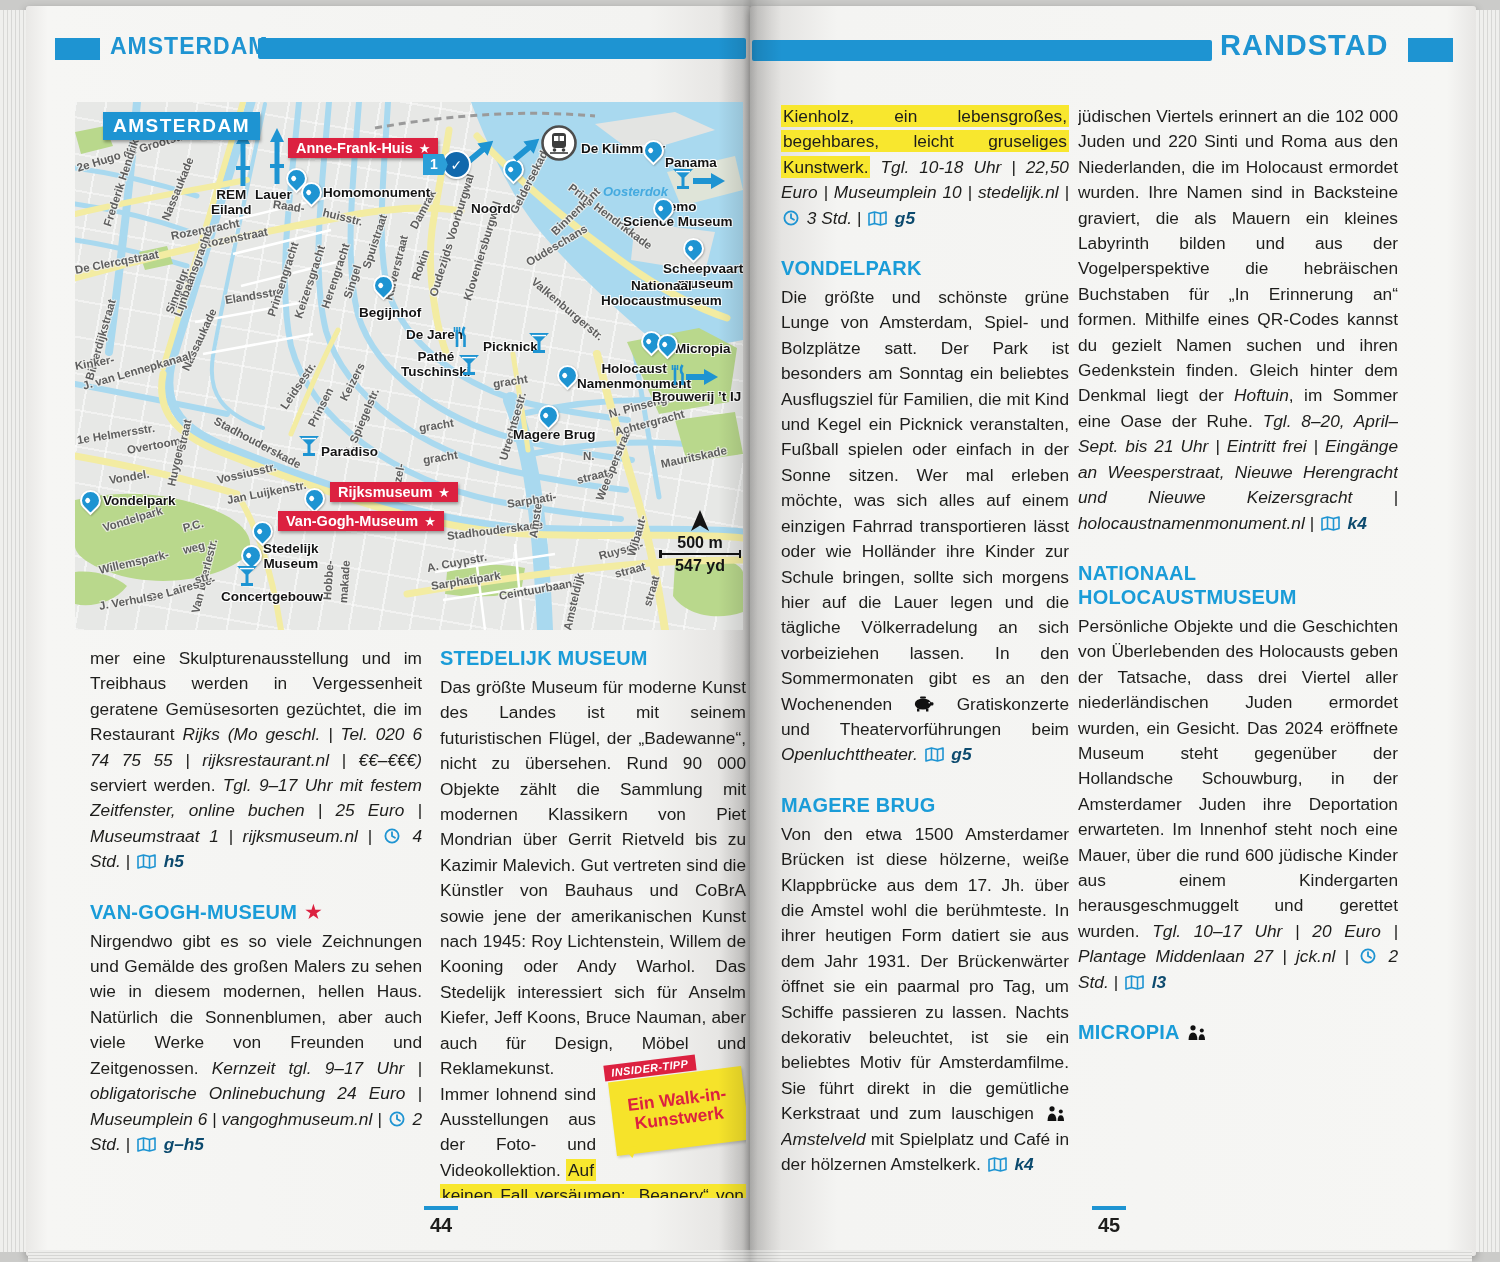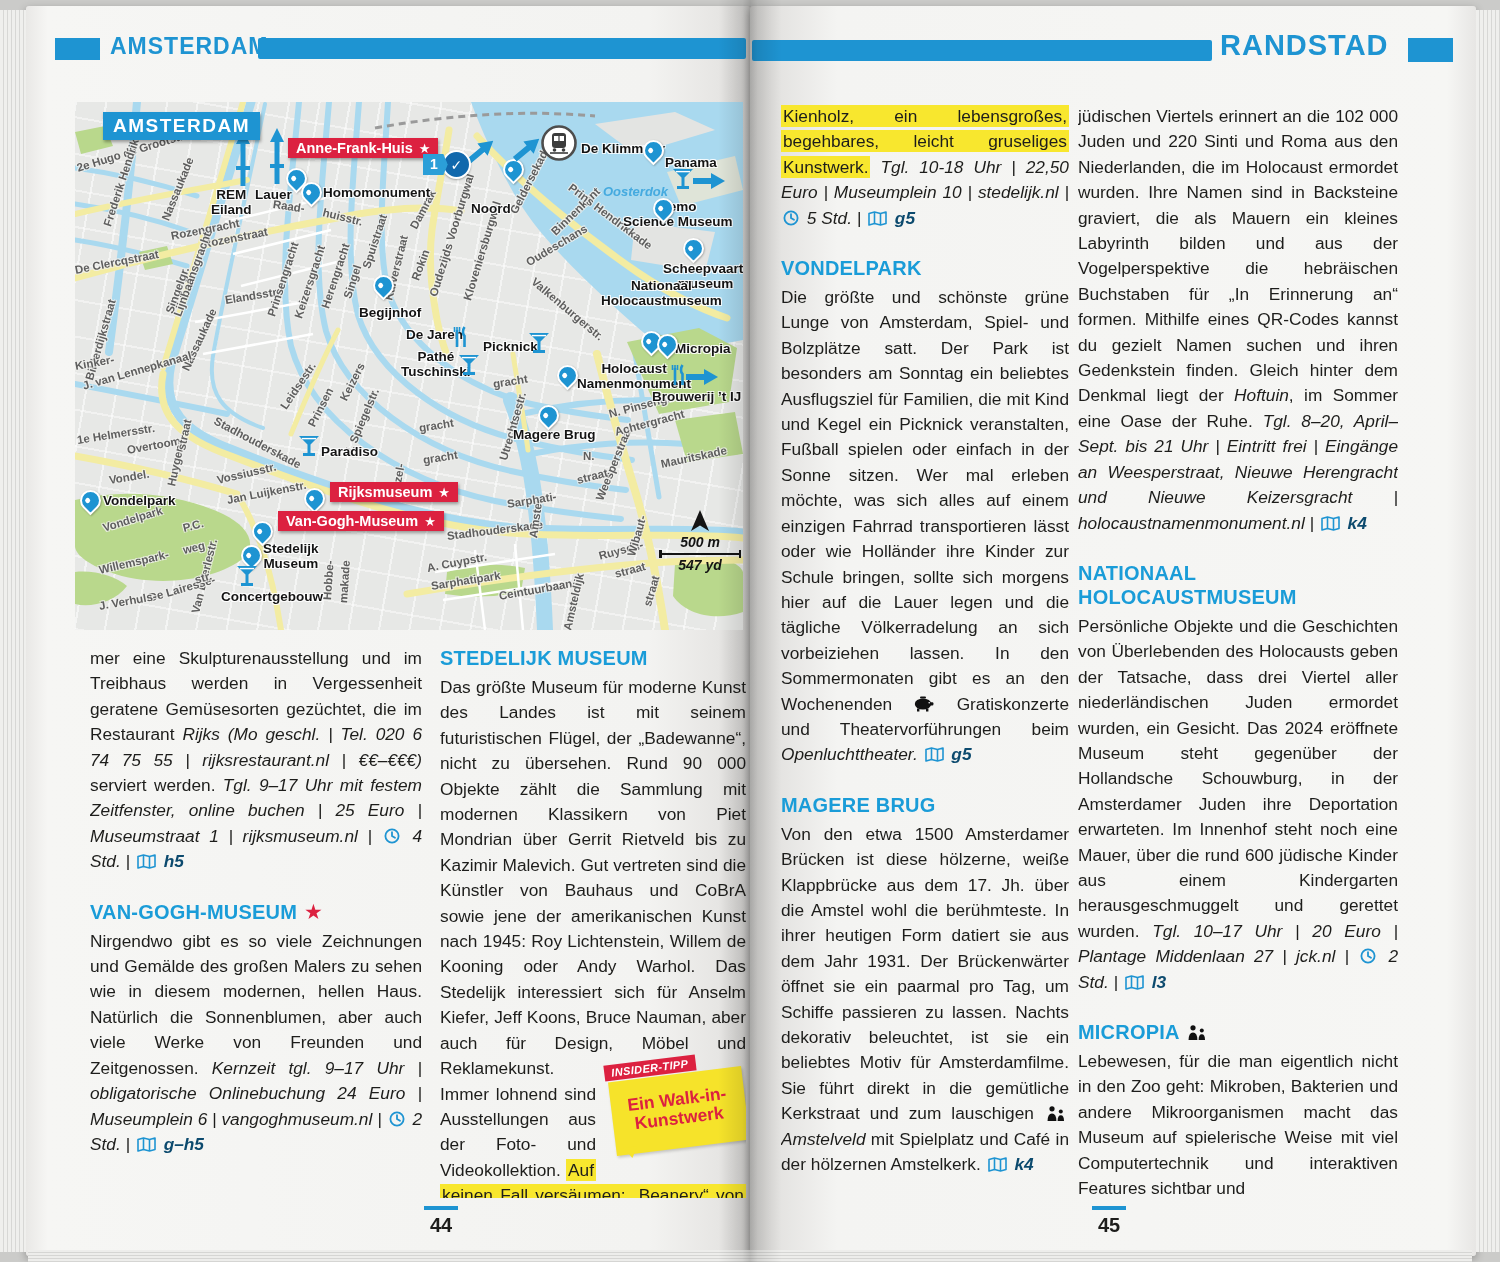--- a/index.html
+++ b/index.html
@@ -41,21 +41,21 @@
     text-shadow:-1px -1px 0 rgba(240,240,238,.8),1px -1px 0 rgba(240,240,238,.8),-1px 1px 0 rgba(240,240,238,.8),1px 1px 0 rgba(240,240,238,.8);}
   .mwater-label{position:absolute;font-style:italic;font-weight:700;font-size:13px;color:#45aadf;z-index:4;}
   .pin{position:absolute;width:17px;height:17px;background:#1e94d2;border:2px solid #fff;border-radius:50% 50% 50% 0;transform:rotate(-45deg);box-shadow:0 1px 2px rgba(0,0,0,.3);z-index:7;}
   .pin::after{content:"";position:absolute;width:5px;height:5px;background:#fff;border-radius:50%;left:4px;top:4px;}
   .micon{position:absolute;z-index:7;line-height:0;}
   .route1{position:absolute;display:flex;align-items:center;z-index:9;}
   .rtag{background:#2b9fd8;color:#fff;font-weight:700;font-size:14px;padding:2px 10px 3px 7px;clip-path:polygon(0 0,82% 0,100% 50%,82% 100%,0 100%);box-shadow:0 1px 2px rgba(0,0,0,.3);}
   .rchk{width:25px;height:25px;margin-left:-6px;background:#1168ac;border:2px solid #fff;border-radius:50%;color:#fff;font-size:14px;font-weight:700;display:flex;align-items:center;justify-content:center;box-shadow:0 1px 2px rgba(0,0,0,.3);}
   .scale{position:absolute;width:86px;text-align:center;font-weight:700;color:#141414;z-index:8;}
   .scale .narrow{display:block;margin:0 auto 2px auto;}
-  .scale .sm,.scale .syd{font-size:14px;line-height:17px;font-style:italic;}
+  .scale .sm,.scale .syd{font-size:16px;line-height:17px;}
   .scale .sline{height:0;border-top:2.5px solid #141414;position:relative;margin:2px 2px;}
   .scale .sline::before,.scale .sline::after{content:"";position:absolute;top:-5px;width:2.5px;height:8px;background:#141414;left:0;}
   .scale .sline::after{left:auto;right:0;}
   
   .col{position:absolute;overflow:hidden;color:#1d1d1b;font-size:17.3px;line-height:25.4px;text-align:justify;z-index:3;}
   #col-l1{left:90px;top:646px;width:332px;height:552px;}
   #col-l2{left:440px;top:646px;width:306px;height:552px;}
   #col-r1{left:781px;top:104px;width:288px;height:1096px;}
   #col-r2{left:1078px;top:104px;width:320px;height:1096px;}
   .sec{margin:0 0 25px 0;}
@@ -386,21 +386,21 @@
               <span class="tip-text">Ein Walk-in-
 Kunstwerk</span>
             </span><span class="s-n">Immer lohnend sind Ausstellungen aus der Foto- und Videokollektion. </span><span class="s-hl">Auf keinen Fall versäumen: „Beanery“ von Edward</span></p>
         </section>
       </div>
     <div class="col" id="col-r1">
         <section class="sec">
           <p class="body"><span class="s-hl">Kienholz, ein lebensgroßes, begehbares, leicht gruseliges Kunstwerk.</span><span class="s-n"> </span><span class="s-i">Tgl. 10-18 Uhr | 22,50 Euro | Museumplein 10 | stedelijk.nl | </span><svg class="ic" width="16" height="16" viewBox="0 0 16 16">
               <circle cx="8" cy="8" r="6.6" fill="none" stroke="#1e94d2" stroke-width="1.8"></circle>
               <path d="M8 4.2V8l3 1.8" fill="none" stroke="#1e94d2" stroke-width="1.8" stroke-linecap="round"></path>
-            </svg><span class="s-i"> 5 Std. | </span><svg class="ic" width="19" height="15" viewBox="0 0 19 15">
+            </svg><span class="s-i"> 3 Std. | </span><svg class="ic" width="19" height="15" viewBox="0 0 19 15">
               <path d="M1 2.5 6.5 1l6 1.5L18 1v11.5L12.5 14l-6-1.5L1 14Z" fill="none" stroke="#1e94d2" stroke-width="1.6" stroke-linejoin="round"></path>
               <path d="M6.5 1v11.5M12.5 2.5V14" stroke="#1e94d2" stroke-width="1.6"></path>
             </svg><span class="s-bi"> g5</span></p>
         </section>
         <section class="sec">
           <h3 class="sec-h"><span>VONDELPARK</span></h3>
           <p class="body"><span class="s-n">Die größte und schönste grüne Lunge von Amsterdam, Spiel- und Bolzplätze satt. Der Park ist besonders am Sonntag ein beliebtes Ausflugsziel für Familien, die mit Kind und Kegel ein Picknick veranstalten, Fußball spielen oder einfach in der Sonne sitzen. Wer mal erleben möchte, was sich alles auf einem einzigen Fahrrad transportieren lässt oder wie Holländer ihre Kinder zur Schule bringen, sollte sich morgens hier auf die Lauer legen und die tägliche Völkerradelung an sich vorbeiziehen lassen. In den Sommermonaten gibt es an den Wochenenden </span><svg class="ic" width="21" height="16" viewBox="0 0 21 16">
               <ellipse cx="10" cy="8" rx="8.2" ry="5.6" fill="#111"></ellipse>
               <rect x="17" y="6.2" width="3.4" height="3.4" rx="1" fill="#111"></rect>
               <rect x="4" y="12.5" width="2.4" height="3" fill="#111"></rect>
@@ -442,21 +442,20 @@
               <path d="M6.5 1v11.5M12.5 2.5V14" stroke="#1e94d2" stroke-width="1.6"></path>
             </svg><span class="s-bi"> l3</span></p>
         </section>
         <section class="sec">
           <h3 class="sec-h"><span>MICROPIA</span><svg class="ic" width="20" height="15" viewBox="0 0 20 15">
               <circle cx="6" cy="2.8" r="2.6" fill="#111"></circle>
               <path d="M1.6 15Q1.6 7.4 6 7.4T10.4 15Z" fill="#111"></path>
               <circle cx="14.8" cy="5.4" r="2" fill="#111"></circle>
               <path d="M11.6 15q0-5.8 3.2-5.8T18 15Z" fill="#111"></path>
             </svg></h3>
-          <p class="body"><span class="s-n">Lebewesen, für die man eigentlich nicht in den Zoo geht: Mikroben, Bakterien und andere Mikroorganismen macht das Museum auf spielerische Weise mit viel Computertechnik und interaktiven Features sichtbar und</span></p>
         </section>
       </div>
 
     <div class="pagebar" style="left:424px;top:1206px"></div>
     <div class="pagenum" style="left:419px;top:1214px">44</div>
     <div class="pagebar" style="left:1092px;top:1206px"></div>
     <div class="pagenum" style="left:1087px;top:1214px">45</div>
 
     <div class="spine"></div>
   </div>

